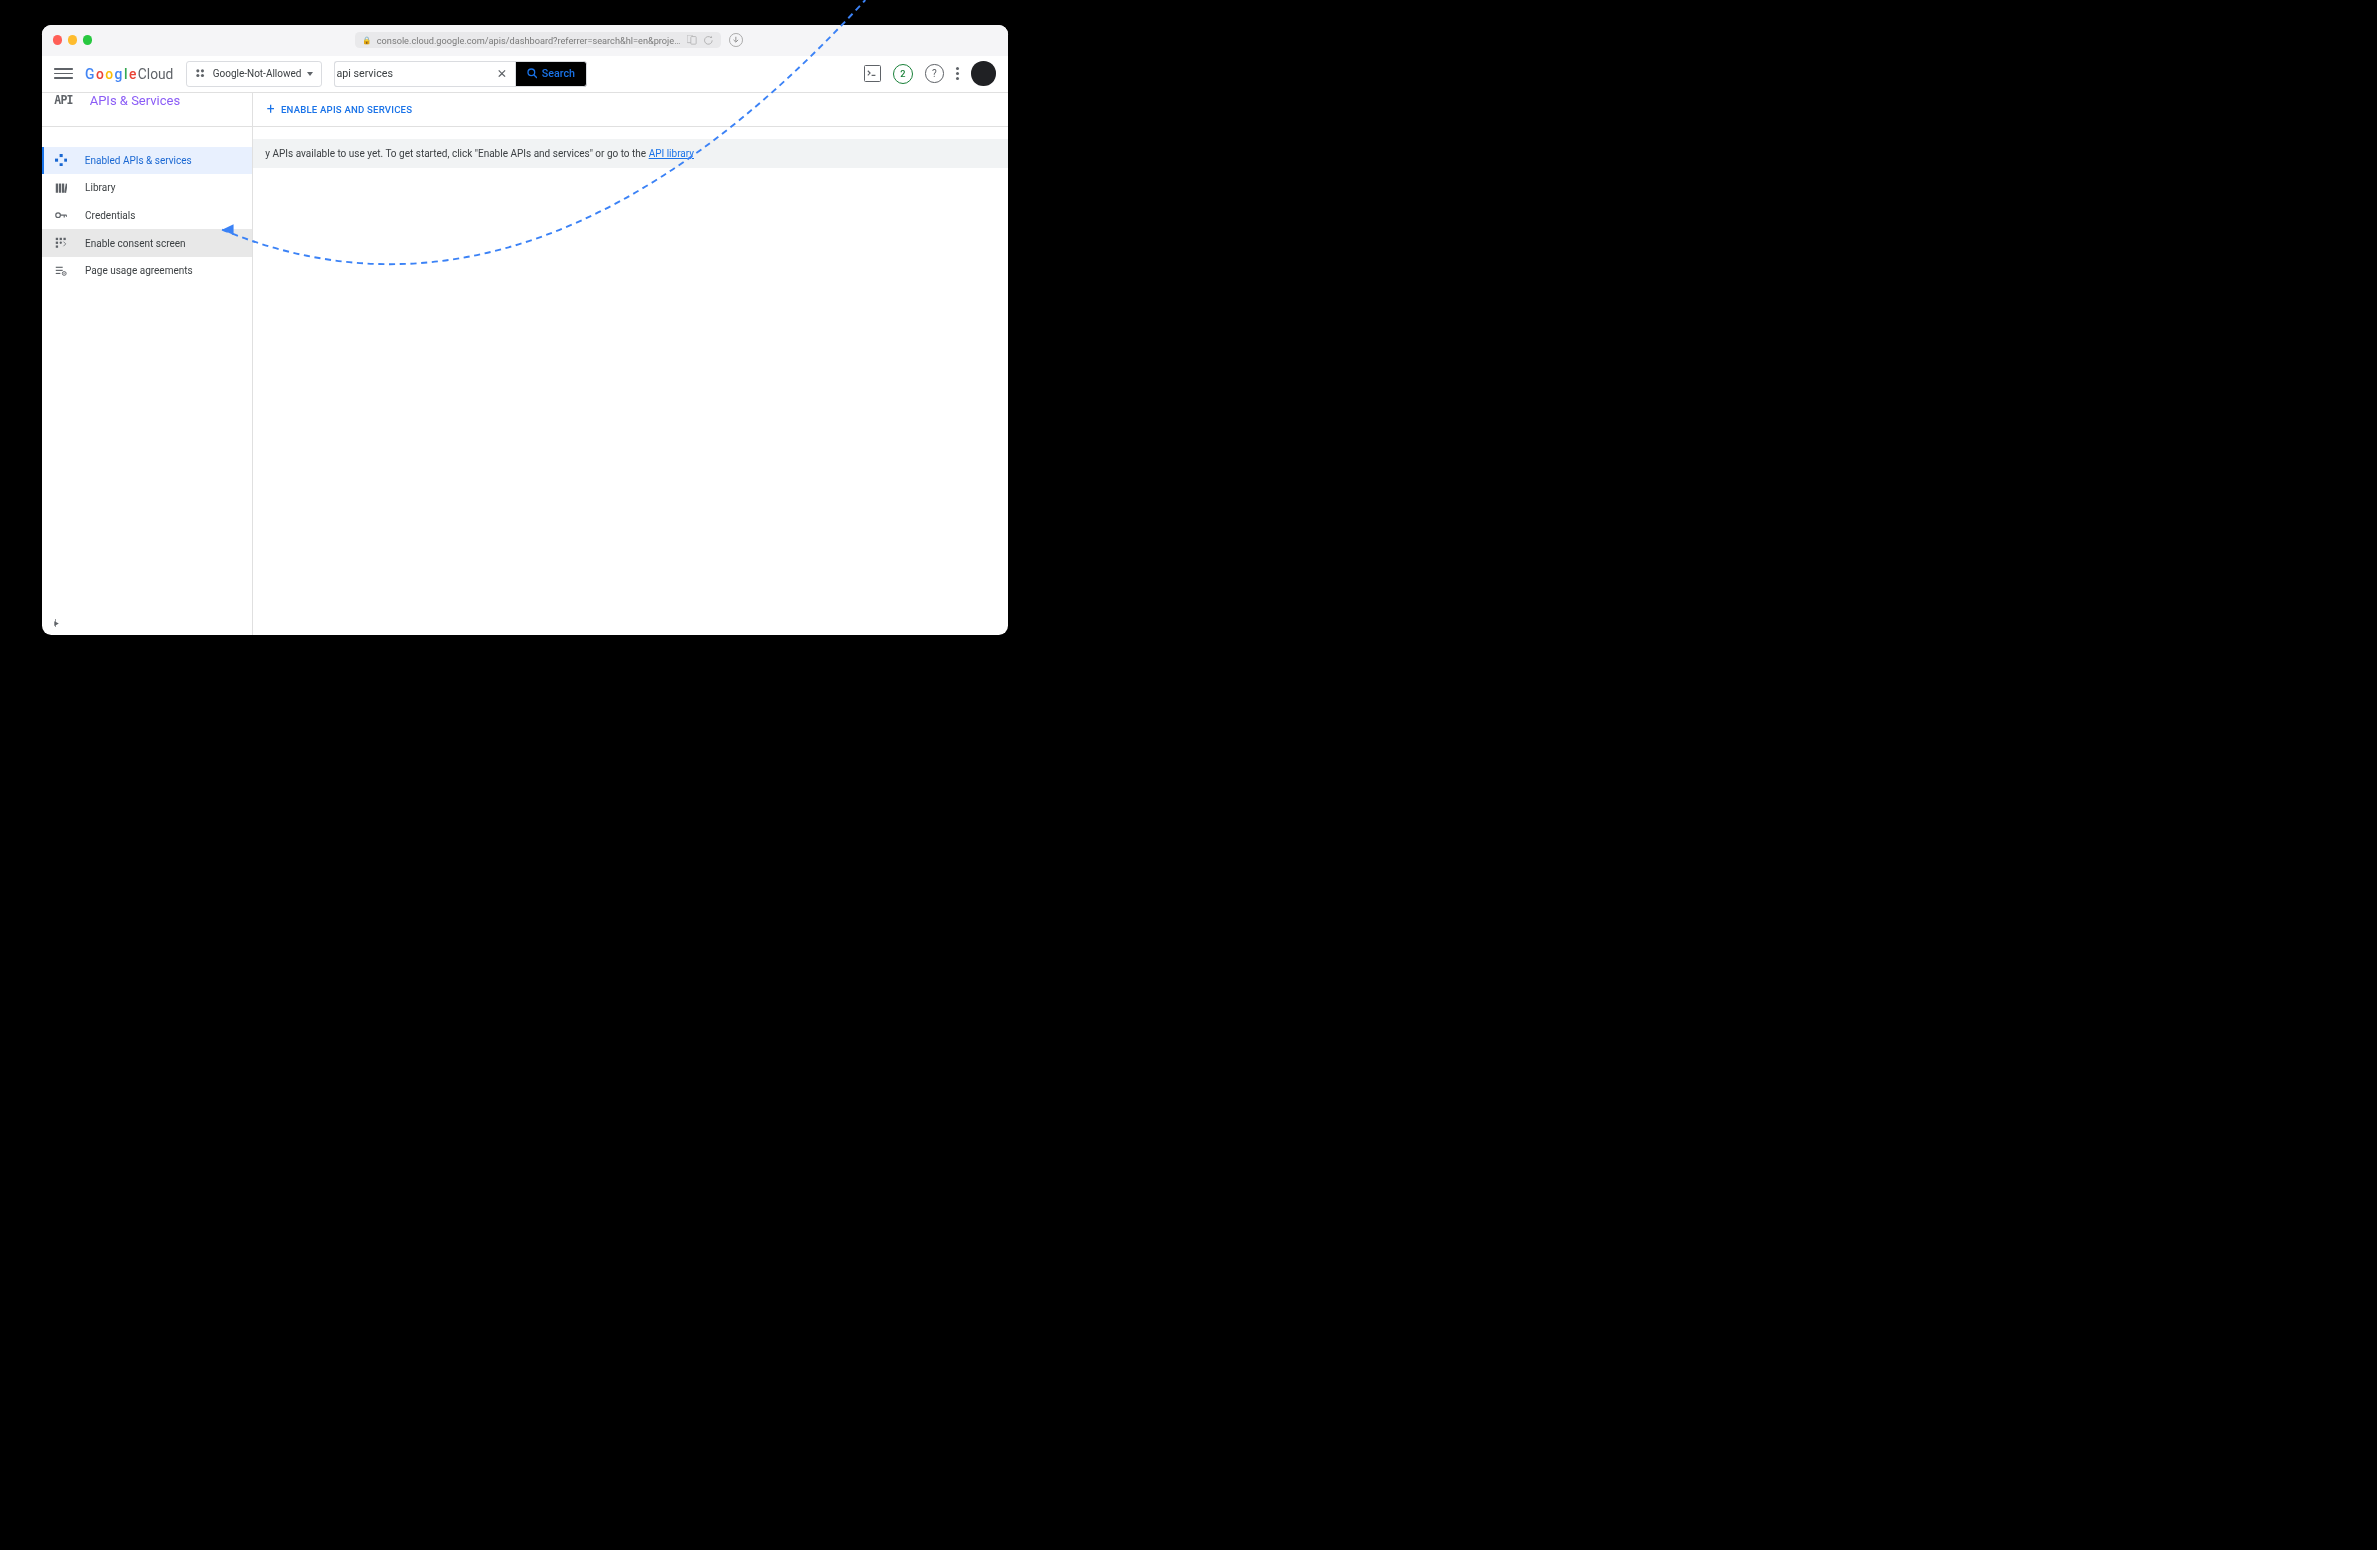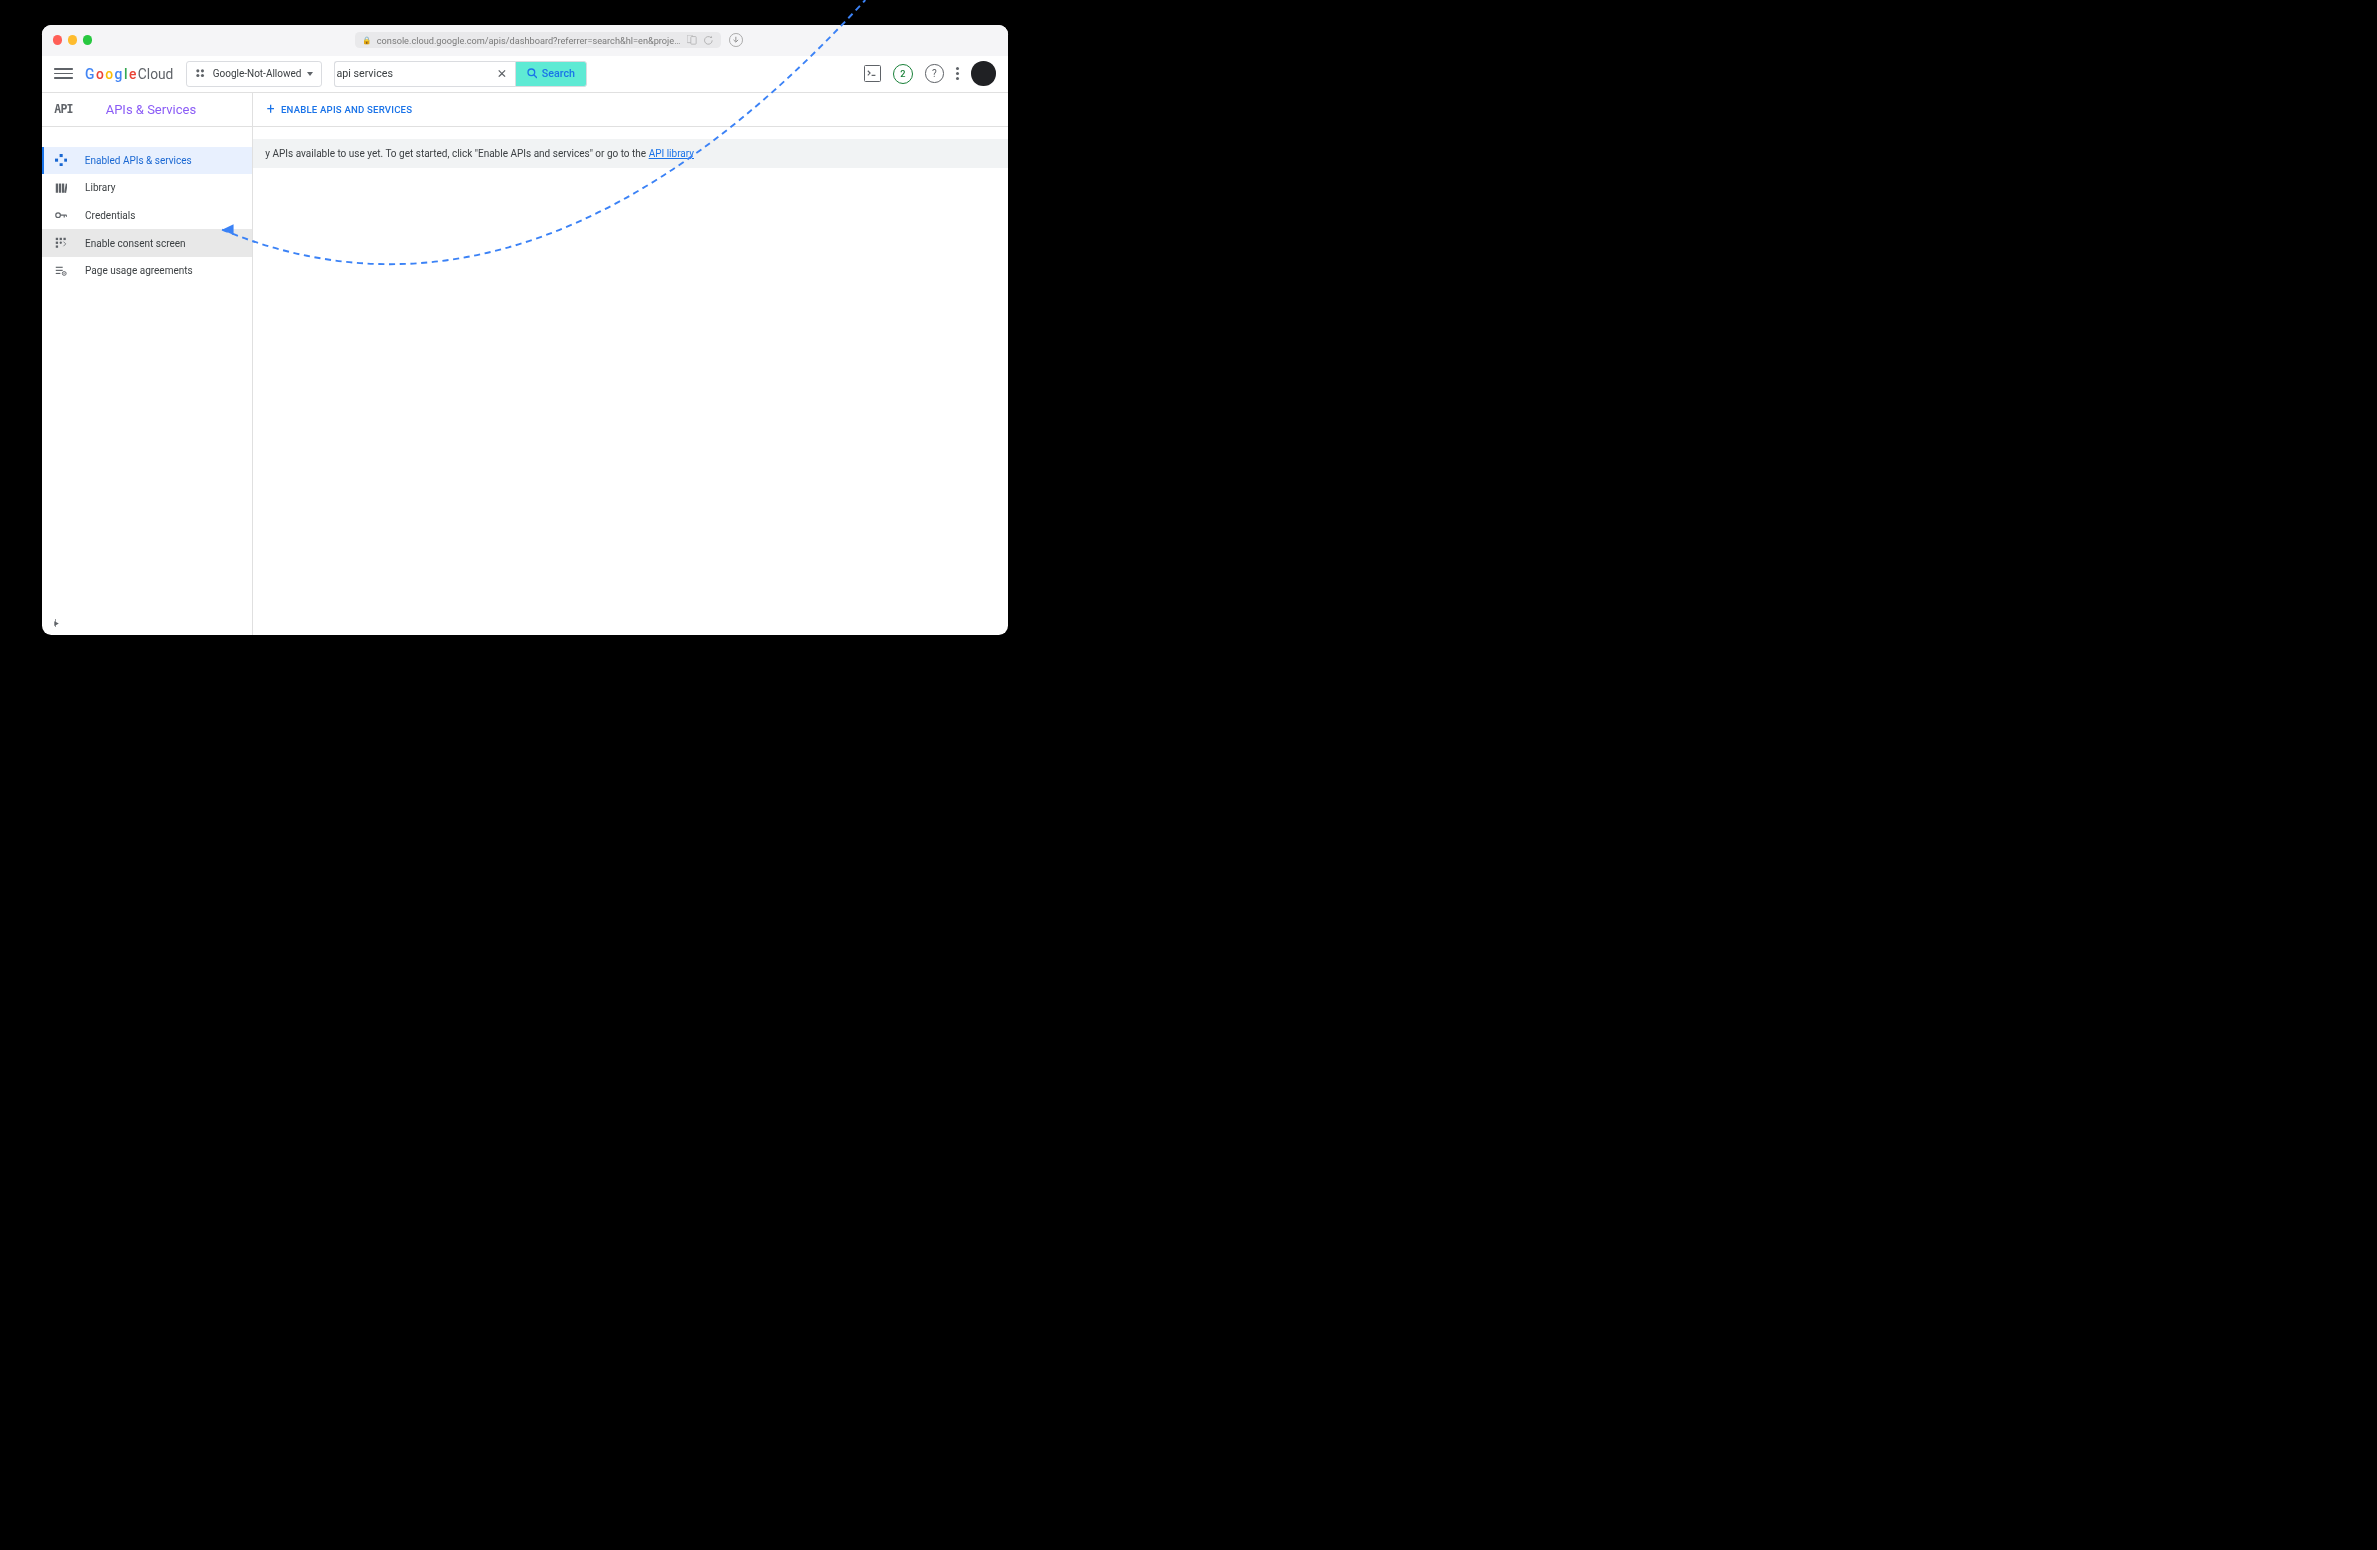--- a/index.html
+++ b/index.html
@@ -28,34 +28,34 @@
     .gc-logo .g4 { color: #4285F4; font-weight: 500; }
     .gc-logo .g5 { color: #34A853; font-weight: 500; }
     .gc-logo .g6 { color: #EA4335; font-weight: 500; }
     .gc-logo .cloud { color: #5f6368; margin-left: 0; font-weight: 400; }
     .project-picker { border: 0.8px solid #dadce0; border-radius: 3.1px; height: 26px; display: flex; align-items: center; padding: 0 7.7px; font-size: 10px; color: #3c4043; gap: 6px; cursor: pointer; }
     .project-picker .dots-icon { width: 12.3px; height: 12.3px; }
     .project-picker .caret { width: 0; height: 0; border-left: 3.8px solid transparent; border-right: 3.8px solid transparent; border-top: 4.6px solid #5f6368; }
     .search-area { display: flex; flex: 1; max-width: 460px; }
     .search-input { flex: 1; border: 0.8px solid #dadce0; border-right: none; border-radius: 3.1px 0 0 3.1px; height: 26px; padding: 0 1px; font-size: 10.7px; color: #3c4043; outline: none; }
     .search-clear { border: 0.8px solid #dadce0; border-left: none; border-right: none; height: 26px; width: 26px; display: flex; align-items: center; justify-content: center; background: #fff; cursor: pointer; color: #5f6368; font-size: 12.3px; }
-    .search-btn { border: 0.8px solid #dadce0; border-radius: 0 3.1px 3.1px 0; height: 26px; padding: 0 10.7px; display: flex; align-items: center; gap: 4.6px; color: #1a73e8; background: #5eead4; cursor: pointer; font-size: 10.7px; font-weight: 500; }
+    .search-btn { border: 0.8px solid #dadce0; border-radius: 0 3.1px 3.1px 0; height: 26px; padding: 0 10.7px; display: flex; align-items: center; gap: 4.6px; color: #1a73e8; background: #000000; cursor: pointer; font-size: 10.7px; font-weight: 500; }
     .search-btn .mag { width: 10.7px; height: 10.7px; }
     .top-spacer { flex: 1; }
     .top-right { display: flex; align-items: center; gap: 12.3px; }
     .shell-icon { width: 17px; height: 17px; border: 1.1px solid #5f6368; border-radius: 1.5px; display: flex; align-items: center; justify-content: center; font-size: 6.9px; color: #5f6368; cursor: pointer; }
     .badge-ring { width: 20px; height: 20px; border: 1.5px solid #188038; border-radius: 50%; display: flex; align-items: center; justify-content: center; font-size: 9.2px; font-weight: 500; color: #188038; cursor: pointer; }
     .help-ring { width: 18.4px; height: 18.4px; border: 1.4px solid #5f6368; border-radius: 50%; display: flex; align-items: center; justify-content: center; font-size: 10px; color: #5f6368; cursor: pointer; }
     .kebab { display: flex; flex-direction: column; gap: 2.3px; cursor: pointer; }
     .kebab span { width: 3.1px; height: 3.1px; background: #5f6368; border-radius: 50%; }
     .avatar { width: 24.5px; height: 24.5px; border-radius: 50%; background: #202124; cursor: pointer; }
     
     .body-area { display: flex; height: calc(100% - 67px); position: relative; }
     .sidebar { width: 211px; border-right: 0.8px solid #e0e0e0; display: flex; flex-direction: column; }
-    .sidebar-header { height: 34px; display: flex; align-items: center; padding: 0 12.3px; gap: 33px; border-bottom: 0.8px solid #e0e0e0; }
+    .sidebar-header { height: 34px; display: flex; align-items: flex-start; padding: 0 12.3px; gap: 17px; border-bottom: 0.8px solid #e0e0e0; }
     .api-icon { font-family: monospace; font-size: 11.5px; font-weight: 700; color: #5f6368; letter-spacing: -0.8px; }
     .sidebar-title { font-size: 13px; color: #8b5cf6; }
     .sidebar-nav { flex: 1; padding-top: 20px; }
     .nav-item { height: 27.6px; display: flex; align-items: center; padding: 0 12.3px; gap: 17px; font-size: 10px; color: #3c4043; cursor: pointer; }
     .nav-item .nav-icon { width: 13.8px; height: 13.8px; display: flex; align-items: center; justify-content: center; color: #5f6368; }
     .nav-item.active { background: #e8f0fe; color: #1967d2; border-left: 2.3px solid #1a73e8; padding-left: 10px; }
     .nav-item.active .nav-icon { color: #1967d2; }
     .nav-item.hovered { background: #e8e8e8; }
     .sidebar-footer { height: 27.6px; border-top: 0.8px solid transparent; display: flex; align-items: center; padding: 0 12.3px; }
     .collapse-icon { font-size: 9.2px; color: #5f6368; cursor: pointer; letter-spacing: -2.3px; }

